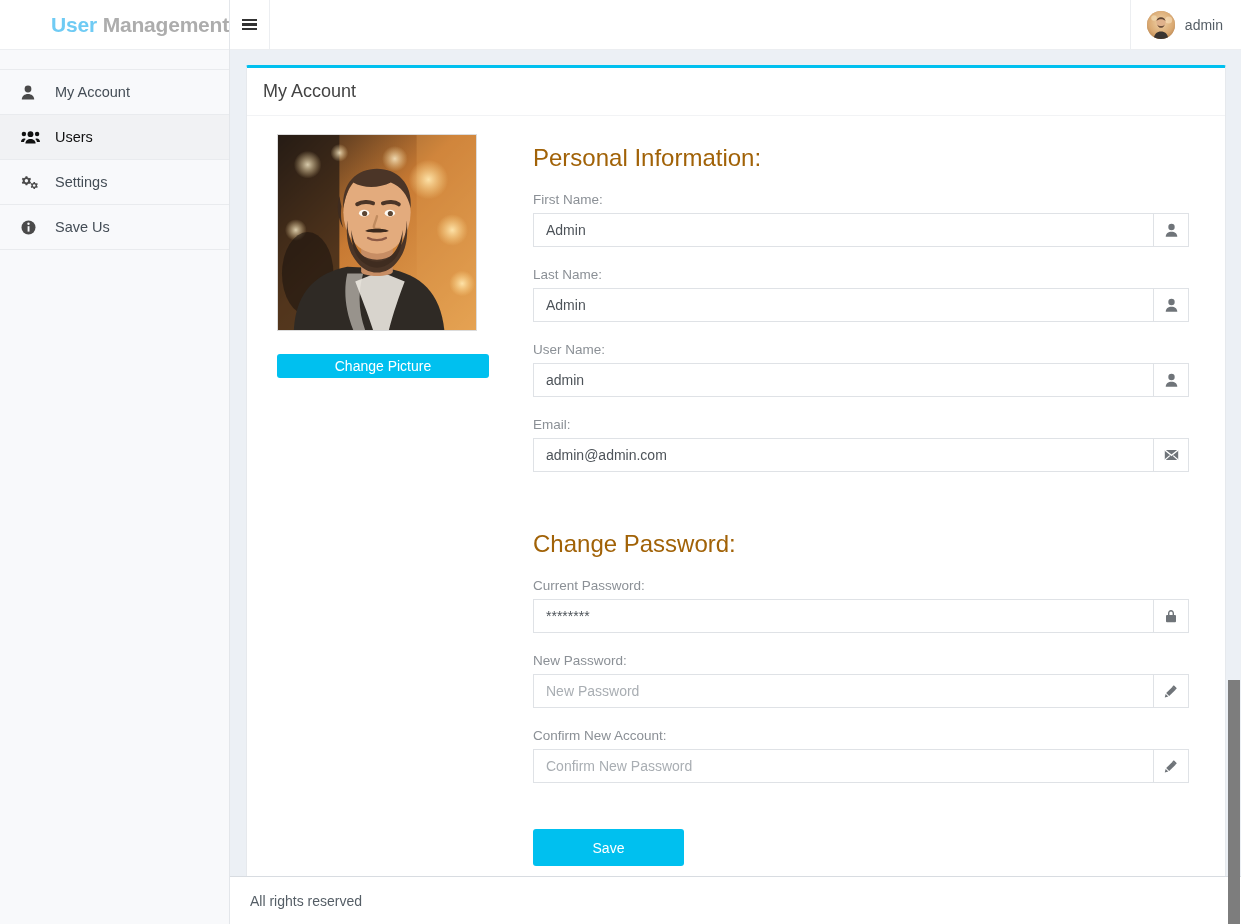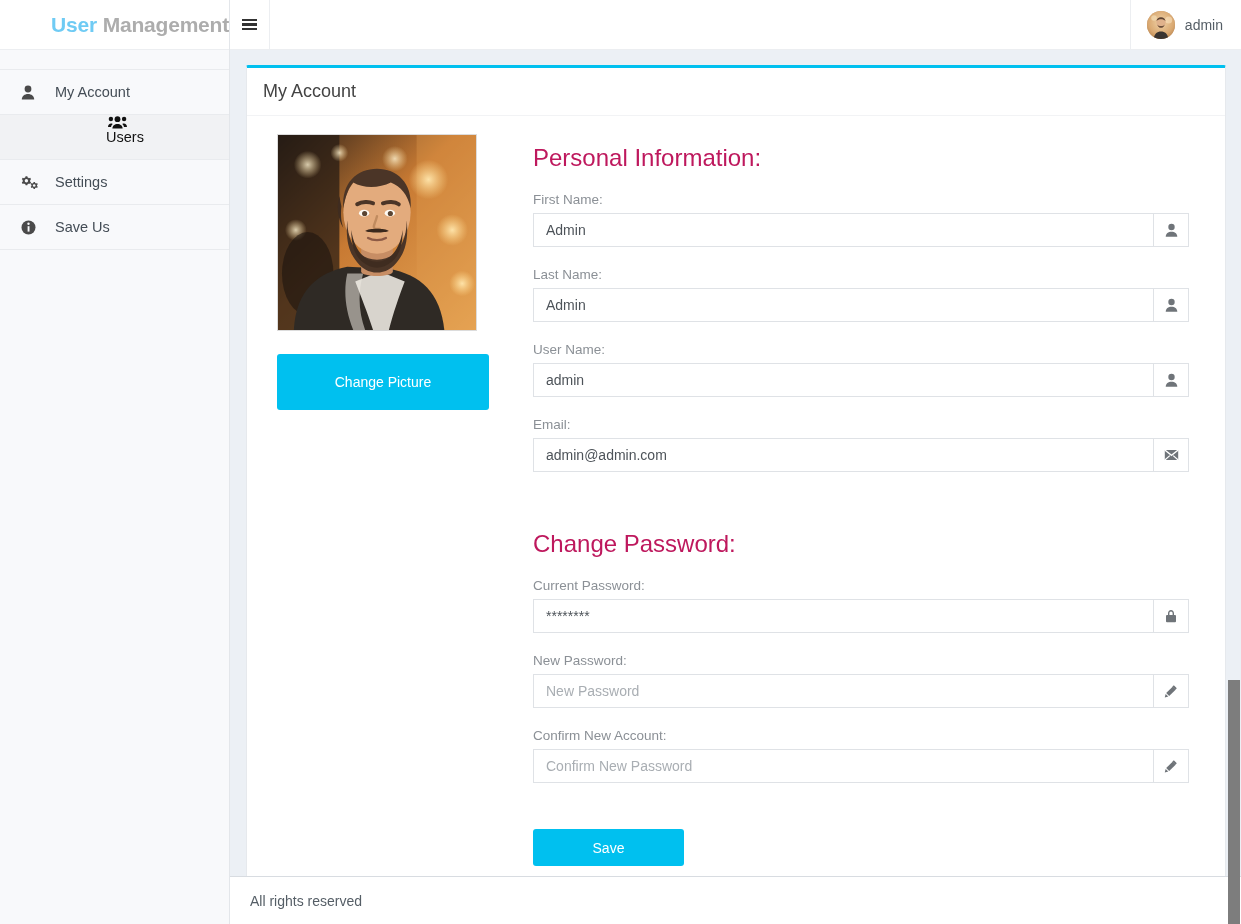--- a/index.html
+++ b/index.html
@@ -39,21 +39,21 @@
 
   .nav { list-style: none; margin: 0; padding: 0; }
   .nav-item {
     display: flex; align-items: center;
     height: 45px; padding-left: 21px;
     border-bottom: 1px solid #e9ebee;
     color: #444d56; font-size: 14.5px;
     cursor: pointer;
     background: #f8f9fb;
   }
-  .nav-item.active { background: #f1f2f4; color: #1d2125; flex-direction: column; }
+  .nav-item.active { background: #f1f2f4; color: #1d2125; }
   .nav-icon {
     width: 20px; margin-right: 14px;
     display: inline-flex; align-items: center; justify-content: flex-start;
     color: #4a4a4a;
   }
   .nav-item.active .nav-icon { color: #111; }
   .nav-item.active .nav-label { color: #111; }
   .nav-label { line-height: 1; }
 
   
@@ -121,32 +121,32 @@
   .profile-pic {
     width: 200px; height: 197px;
     border: 1px solid #dcdcdc;
     background: #4a3a30;
     overflow: hidden; position: relative;
     display: block;
   }
   .profile-pic svg { display:block; width:100%; height:100%; }
   .btn-change {
     margin-top: 23px;
-    width: 212px; height: 56px;
+    width: 212px; height: 24px;
     background: #00c0ef; border: none;
     color: #ffffff; font-size: 14px;
     font-family: "Liberation Sans", sans-serif;
     border-radius: 3px; cursor: pointer;
     display: flex; align-items: center; justify-content: center;
   }
 
   
   .form-col { flex: 1; padding-left: 45px; padding-right: 20px; }
   .section-title {
-    font-size: 24px; color: #be185d; font-weight: normal;
+    font-size: 24px; color: #a16207; font-weight: normal;
     margin: 10px 0 16px 0;
   }
   .section-title.second { margin-top: 58px; }
 
   .field { margin-bottom: 14px; margin-top: 20px; }
   .field-label {
     display: block;
     font-size: 13.5px; color: #8b9096;
     margin-bottom: 6px;
   }

